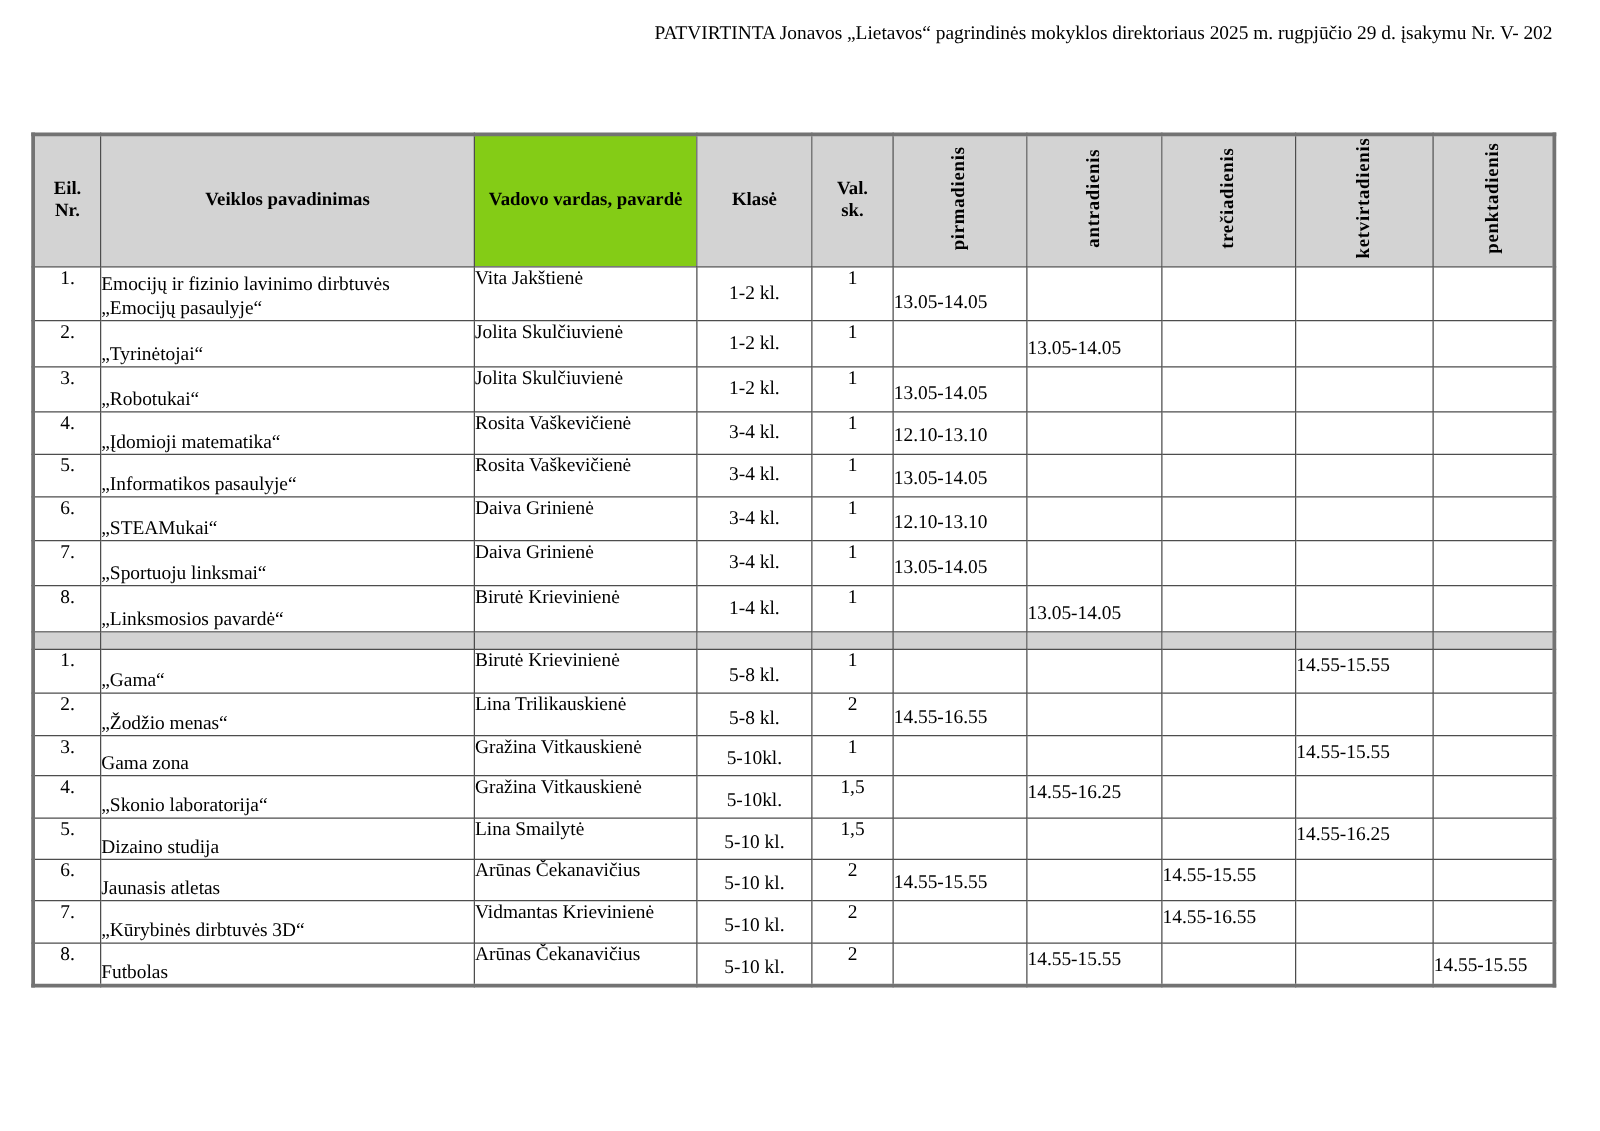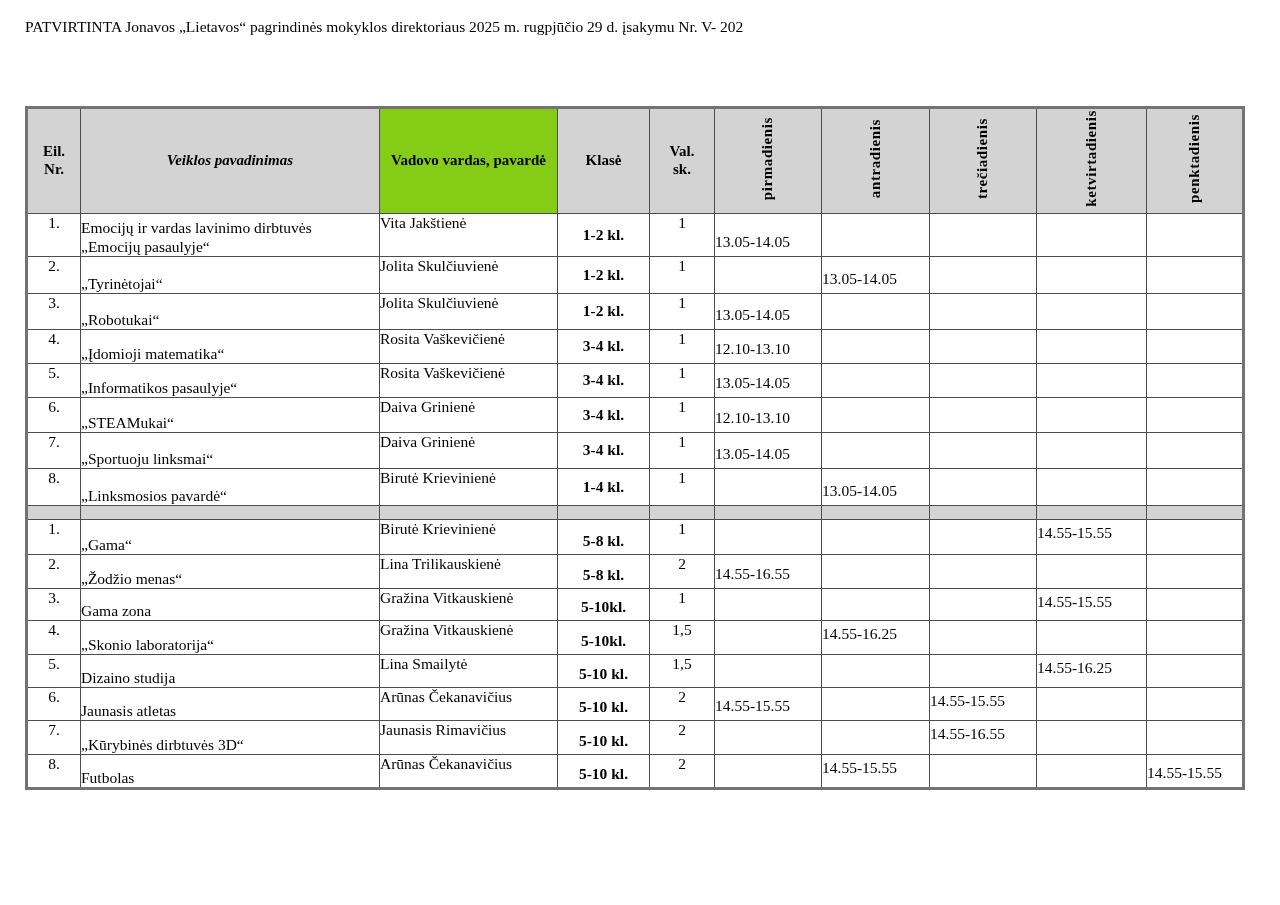--- a/index.html
+++ b/index.html
@@ -18,21 +18,21 @@
   .page {
     position: relative;
     width: 1280px;
     height: 905px;
   }
   .approval-note {
     position: absolute;
     top: 17px;
     left: 25px;
     width: 1217px;
-    text-align: left;
+    text-align: right;
     font-size: 15.5px;
     line-height: 1.25;
     white-space: nowrap;
   }
   .doc-title {
     position: absolute;
     top: 60px;
     left: 25px;
     width: 1217px;
     text-align: center;
@@ -88,21 +88,20 @@
     padding: 2px 6px 5px 13px;
     white-space: pre-line;
   }
   td.cell-leader {
     vertical-align: top;
     text-align: left;
     padding: 5px 4px 2px 11px;
   }
   td.cell-grade {
     text-align: center;
-    font-weight: bold;
   }
   .sec-0 td.cell-grade { vertical-align: middle; }
   .sec-1 td.cell-grade { vertical-align: bottom; padding-bottom: 4px; }
   td.cell-hours {
     text-align: center;
     vertical-align: top;
     padding-top: 5px;
   }
   td.cell-time {
     text-align: left;
@@ -130,36 +129,36 @@
         <col style="width: 107px;">
         <col style="width: 108px;">
         <col style="width: 107px;">
         <col style="width: 110px;">
         <col style="width: 97px;">
       </colgroup>
     <thead>
         <tr style="height: 106px;">
           <th style="background: rgb(211, 211, 211);">Eil.
 Nr.</th>
-          <th style="background: rgb(211, 211, 211); font-style: italic;">Veiklos pavadinimas</th>
+          <th style="background: rgb(211, 211, 211);">Veiklos pavadinimas</th>
           <th style="background: #84cc16;">Vadovo vardas, pavardė</th>
           <th style="background: rgb(211, 211, 211);">Klasė</th>
           <th style="background: rgb(211, 211, 211);">Val.
 sk.</th>
           <th style="background: rgb(211, 211, 211);"><span class="rot">pirmadienis</span></th>
           <th style="background: rgb(211, 211, 211);"><span class="rot">antradienis</span></th>
           <th style="background: rgb(211, 211, 211);"><span class="rot">trečiadienis</span></th>
           <th style="background: rgb(211, 211, 211);"><span class="rot">ketvirtadienis</span></th>
           <th style="background: rgb(211, 211, 211);"><span class="rot">penktadienis</span></th>
         </tr>
       </thead>
     <tbody>
         <tr class="sec-0" style="height: 43px;">
           <td class="cell-nr">1.</td>
-          <td class="cell-activity">Emocijų ir vardas lavinimo dirbtuvės
+          <td class="cell-activity">Emocijų ir fizinio lavinimo dirbtuvės
 „Emocijų pasaulyje“</td>
           <td class="cell-leader">Vita Jakštienė</td>
           <td class="cell-grade">1-2 kl.</td>
           <td class="cell-hours">1</td>
           <td class="cell-time va-bottom">13.05-14.05</td>
           <td class="cell-time va-bottom"></td>
           <td class="cell-time va-bottom"></td>
           <td class="cell-time va-bottom"></td>
           <td class="cell-time va-bottom"></td>
         </tr>
@@ -327,21 +326,21 @@
           <td class="cell-hours">2</td>
           <td class="cell-time va-bottom">14.55-15.55</td>
           <td class="cell-time va-bottom"></td>
           <td class="cell-time va-top">14.55-15.55</td>
           <td class="cell-time va-bottom"></td>
           <td class="cell-time va-bottom"></td>
         </tr>
         <tr class="sec-1" style="height: 34px;">
           <td class="cell-nr">7.</td>
           <td class="cell-activity">„Kūrybinės dirbtuvės 3D“</td>
-          <td class="cell-leader">Jaunasis Rimavičius</td>
+          <td class="cell-leader">Vidmantas Krievinienė</td>
           <td class="cell-grade">5-10 kl.</td>
           <td class="cell-hours">2</td>
           <td class="cell-time va-bottom"></td>
           <td class="cell-time va-bottom"></td>
           <td class="cell-time va-top">14.55-16.55</td>
           <td class="cell-time va-bottom"></td>
           <td class="cell-time va-bottom"></td>
         </tr>
         <tr class="sec-1" style="height: 34px;">
           <td class="cell-nr">8.</td>

